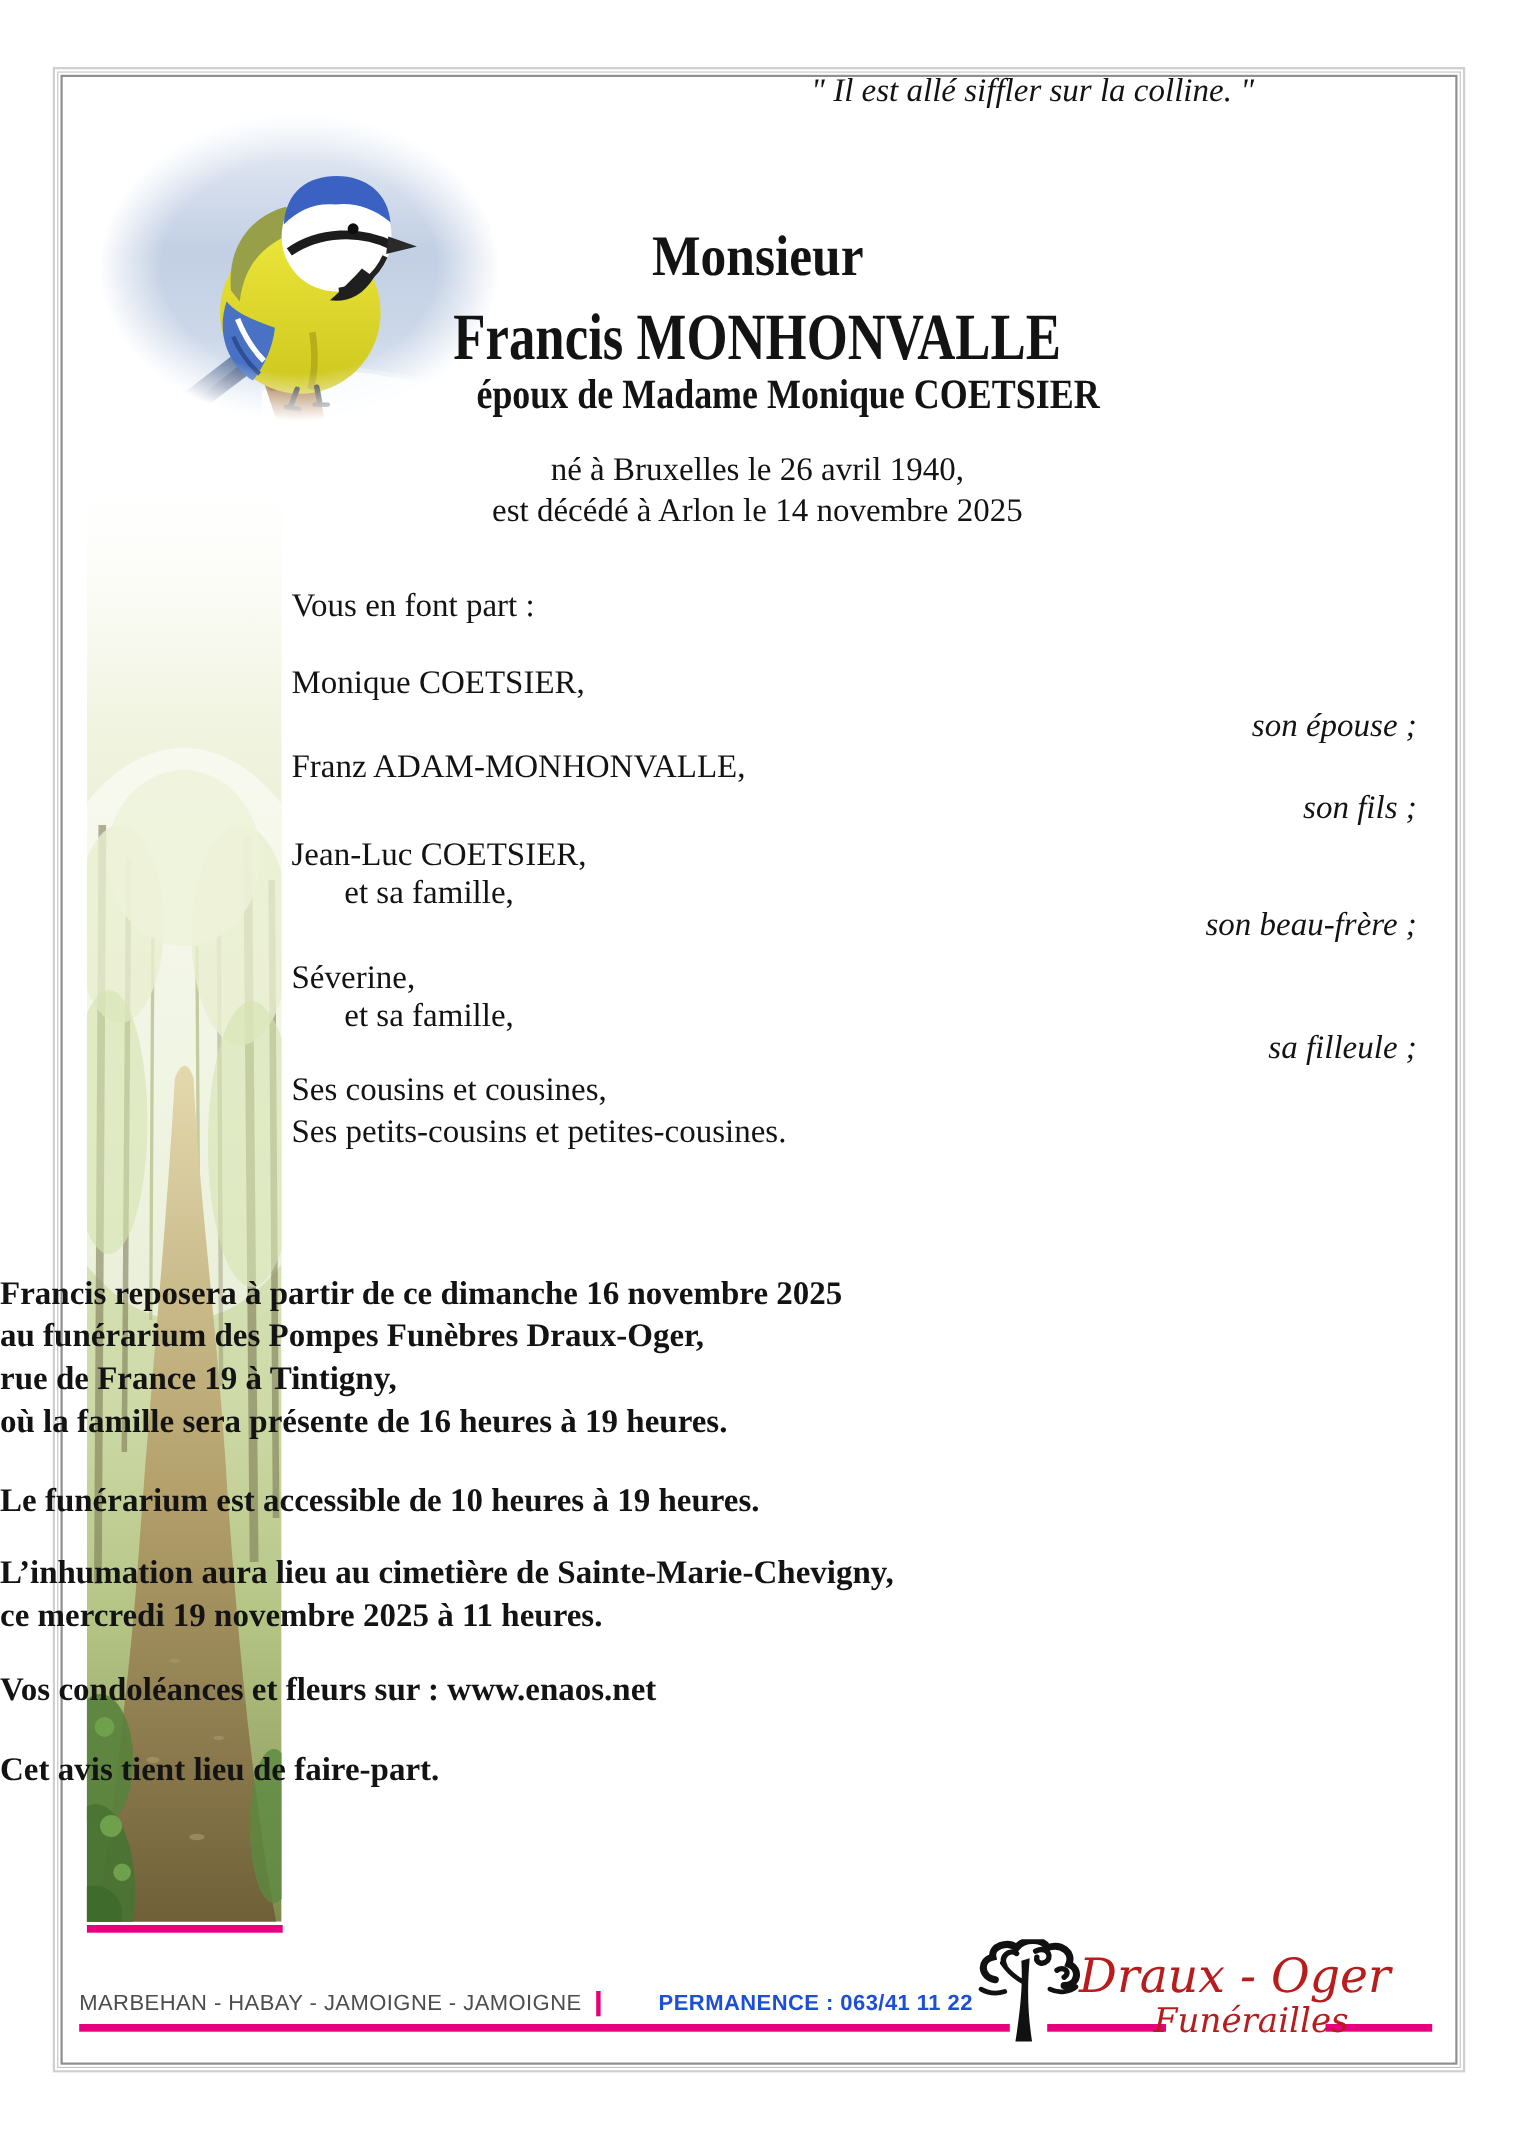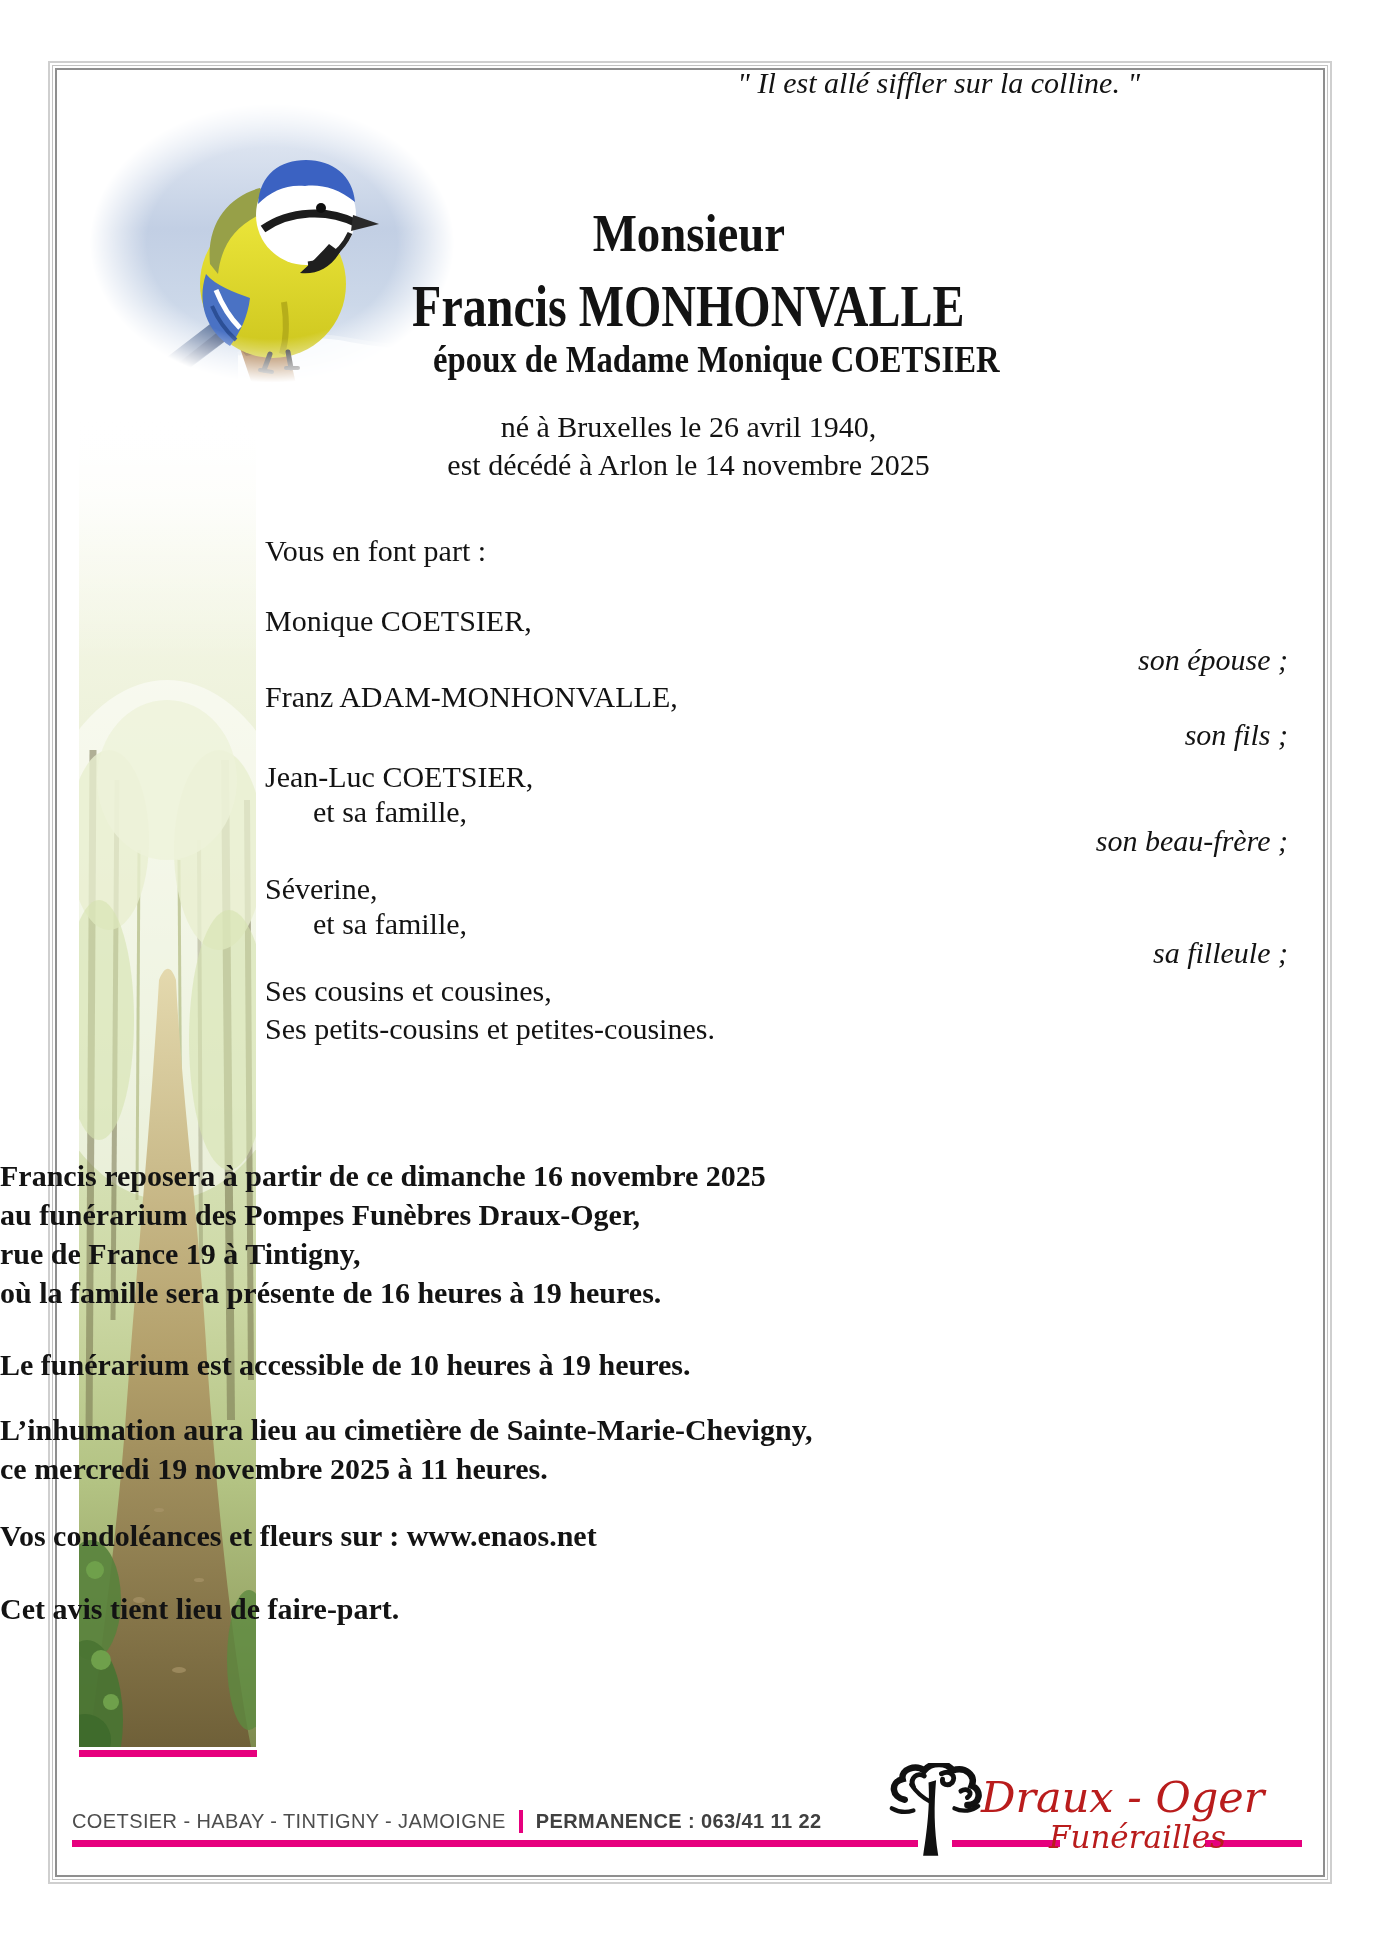--- a/index.html
+++ b/index.html
@@ -37,21 +37,21 @@
   .bird-photo svg{display:block;width:100%;height:100%;}
   .strip-photo{position:absolute;left:79px;top:420px;width:177px;height:1327px;}
   .strip-photo svg{display:block;width:100%;height:100%;}
   .strip-underline{position:absolute;left:79px;top:1750px;width:178px;height:7px;}
 
   
   .footer-line{position:absolute;left:72px;top:1810px;display:flex;align-items:center;
       font-family:"Liberation Sans",sans-serif;font-size:20px;letter-spacing:.4px;white-space:nowrap;}
   .footer-locations{color:#4d4d4d;font-weight:500;}
   .footer-divider{width:4px;height:23px;margin:0 13px;}
-  .footer-permanence{color:#404040;font-weight:bold;}
+  .footer-permanence{color:#1d4ed8;font-weight:bold;margin-left:40px;}
 
   .rule-seg{position:absolute;top:1840px;height:7px;}
 
   .brand{position:absolute;left:981px;top:1776px;width:245px;text-align:center;
       font-family:"DejaVu Serif",serif;font-style:italic;font-weight:normal;color:#b91c1c;}
   .brand-name{font-size:43px;line-height:1;white-space:nowrap;}
   .brand-sub{font-size:31px;line-height:1;margin-top:3px;text-align:right;}
   .logo-tree{position:absolute;left:876px;top:1763px;width:118px;height:95px;}
   .logo-tree svg{display:block;width:100%;height:100%;}
 </style>
@@ -199,21 +199,21 @@
   </div>
   <div class="para" style="top:1345px">Le funérarium est accessible de 10 heures à 19 heures.</div>
   <div class="para" style="top:1410px">
     <div>L’inhumation aura lieu au cimetière de Sainte-Marie-Chevigny,</div>
     <div>ce mercredi 19 novembre 2025 à 11 heures.</div>
   </div>
   <div class="para" style="top:1516px">Vos condoléances et fleurs sur : www.enaos.net</div>
   <div class="para" style="top:1589px">Cet avis tient lieu de faire-part.</div>
 
   <div class="footer-line">
-    <span class="footer-locations">COETSIER - HABAY - TINTIGNY - JAMOIGNE</span>
+    <span class="footer-locations">MARBEHAN - HABAY - JAMOIGNE - JAMOIGNE</span>
     <span class="footer-divider accent-bg" style="background: rgb(230, 0, 126);"></span>
     <span class="footer-permanence">PERMANENCE : 063/41 11 22</span>
   </div>
 
   <div class="rule-seg accent-bg" style="left: 72px; width: 846px; background: rgb(230, 0, 126);"></div>
   <div class="rule-seg accent-bg" style="left: 952px; width: 108px; background: rgb(230, 0, 126);"></div>
   <div class="rule-seg accent-bg" style="left: 1205px; width: 97px; background: rgb(230, 0, 126);"></div>
 
   <div class="logo-tree">
     <svg viewBox="0 0 100 88" preserveAspectRatio="xMidYMid meet">

